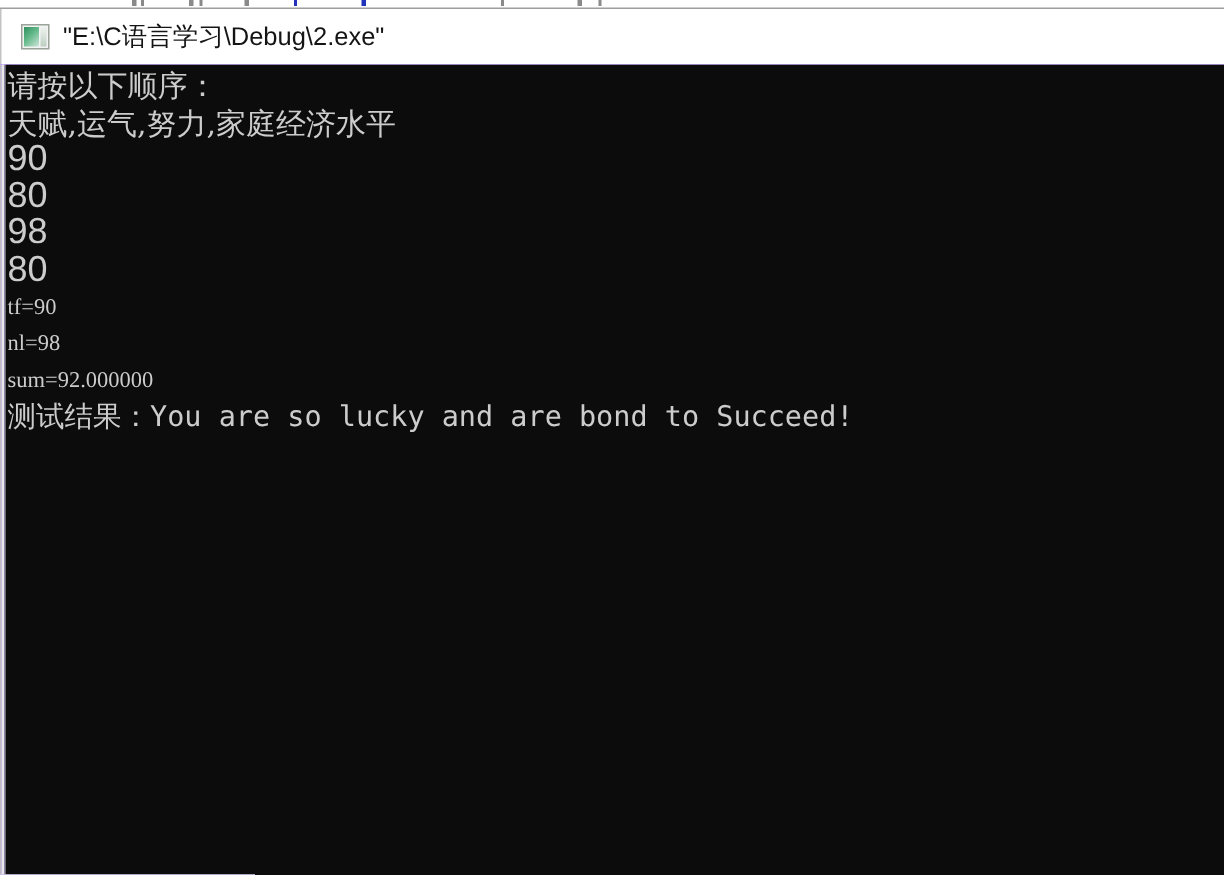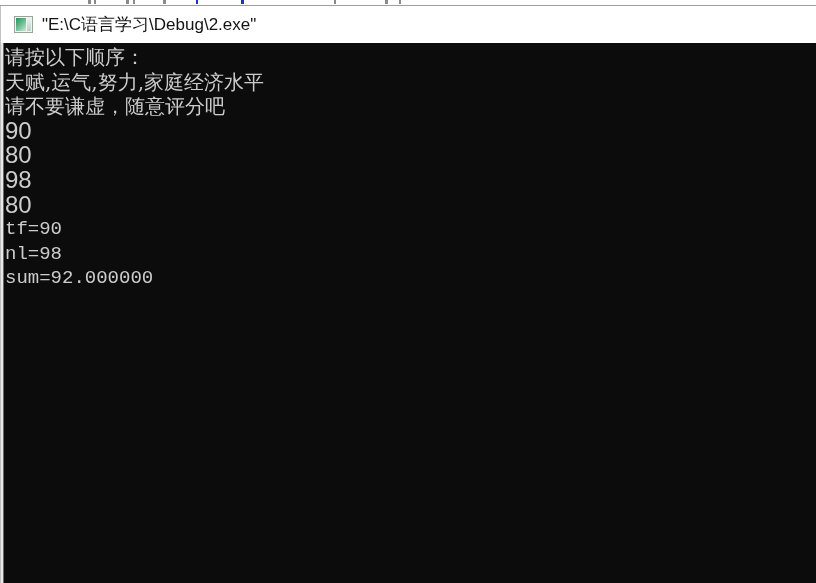--- a/index.html
+++ b/index.html
@@ -156,22 +156,22 @@
     left: 4px;
     top: 0;
     width: 812px;
     height: 540px;
     background: #0c0c0c;
     padding: 2px 0 0 1px;
     box-sizing: border-box;
   }
 
   .console-line {
-    font-family: Liberation Mono, monospace;
-    font-size: 19px;
+    font-family: Liberation Serif, serif;
+    font-size: 15px;
     line-height: 24.6px;
     color: #cccccc;
     white-space: pre;
     height: 24.6px;
     letter-spacing: 0px;
   }
   .console-line.cjk {
     font-family: "DejaVu Serif", "Liberation Serif", serif;
     font-size: 20px;
   }
@@ -217,24 +217,24 @@
 
   <div class="console-frame">
     <div class="frame-edge-outer"></div>
     <div class="frame-edge-inner"></div>
     <div class="frame-edge-shadow"></div>
 
     <div class="console-screen" id="console-screen">
 
     <div class="console-line cjk">请按以下顺序：</div>
         <div class="console-line cjk">天赋,运气,努力,家庭经济水平</div>
-        <div class="console-line cjk">请不要谦虚，随意评分吧</div>
         <div class="console-line num">90</div>
         <div class="console-line num">80</div>
         <div class="console-line num">98</div>
         <div class="console-line num">80</div>
         <div class="console-line ">tf=90</div>
         <div class="console-line ">nl=98</div>
         <div class="console-line ">sum=92.000000</div>
+        <div class="console-line mixed"><span>测试结果：</span><span class="mono">You are so lucky and are bond to Succeed!</span></div>
       </div>
   </div>
 
 </div>
 
 </body></html>

